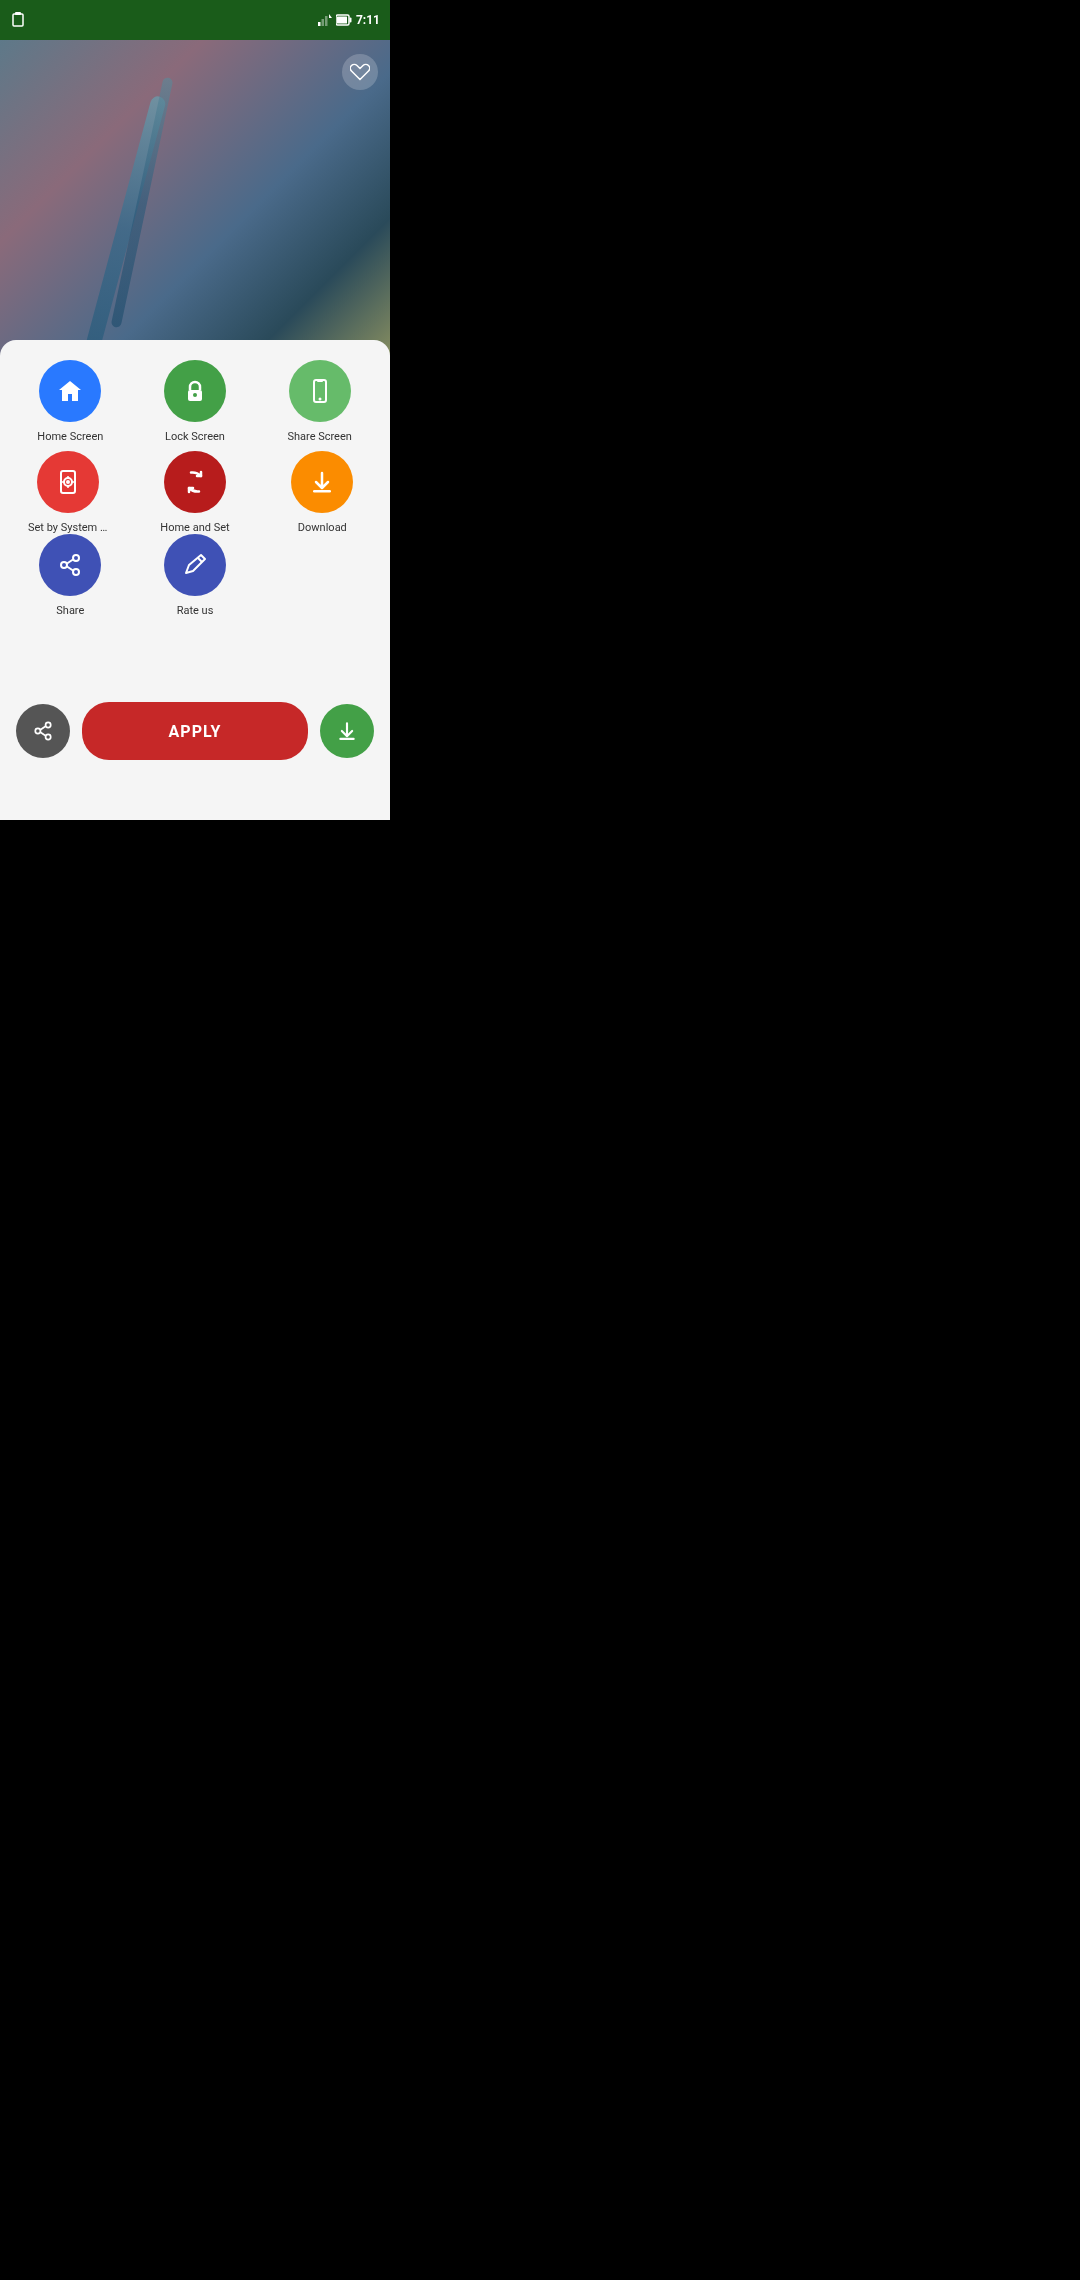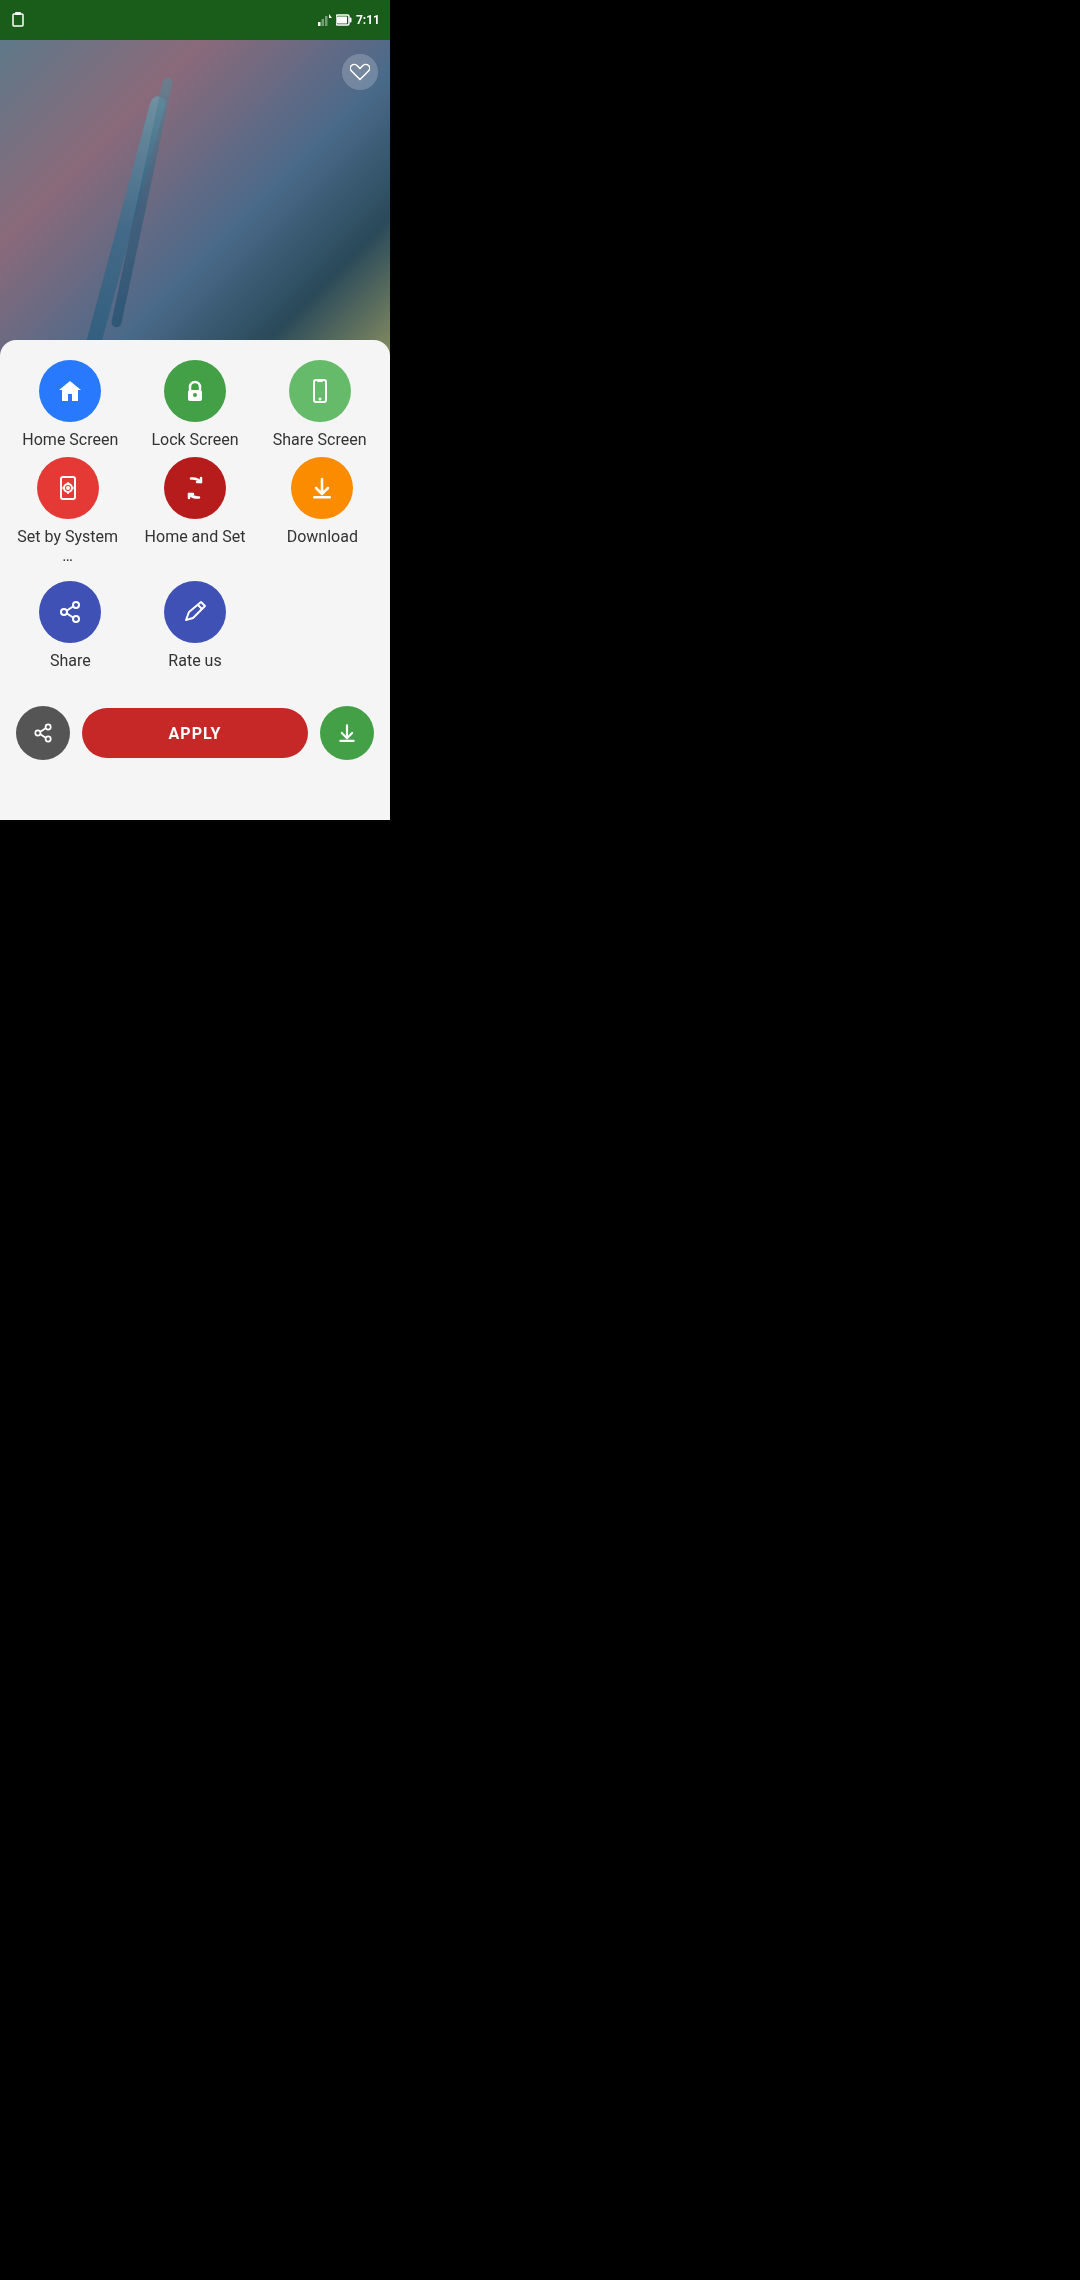--- a/index.html
+++ b/index.html
@@ -129,40 +129,39 @@
       height: 62px;
       border-radius: 50%;
       display: flex;
       align-items: center;
       justify-content: center;
       font-size: 26px;
       color: white;
     }
 
     .option-label {
-      font-size: 16px;
+      font-size: 11px;
       color: #333;
       text-align: center;
       font-weight: 400;
     }
 
     .icon-blue { background: #2979ff; }
     .icon-green { background: #43a047; }
     .icon-green-light { background: #66bb6a; }
     .icon-red { background: #e53935; }
     .icon-dark-red { background: #b71c1c; }
     .icon-orange { background: #fb8c00; }
     .icon-blue-dark { background: #3f51b5; }
 
     
     .options-grid-2 {
       display: grid;
       grid-template-columns: repeat(3, 1fr);
       gap: 24px;
-      margin-bottom: 16px;
     }
 
     
     .options-grid-3 {
       display: grid;
       grid-template-columns: repeat(3, 1fr);
       gap: 16px;
       margin-bottom: 20px;
     }
 
@@ -188,21 +187,21 @@
       align-items: center;
       justify-content: center;
       cursor: pointer;
       color: white;
       font-size: 22px;
       flex-shrink: 0;
     }
 
     .apply-btn {
       flex: 1;
-      height: 50px;
+      height: 58px;
       background: #c62828;
       border-radius: 27px;
       display: flex;
       align-items: center;
       justify-content: center;
       cursor: pointer;
       color: white;
       font-size: 16px;
       font-weight: bold;
       letter-spacing: 1px;

